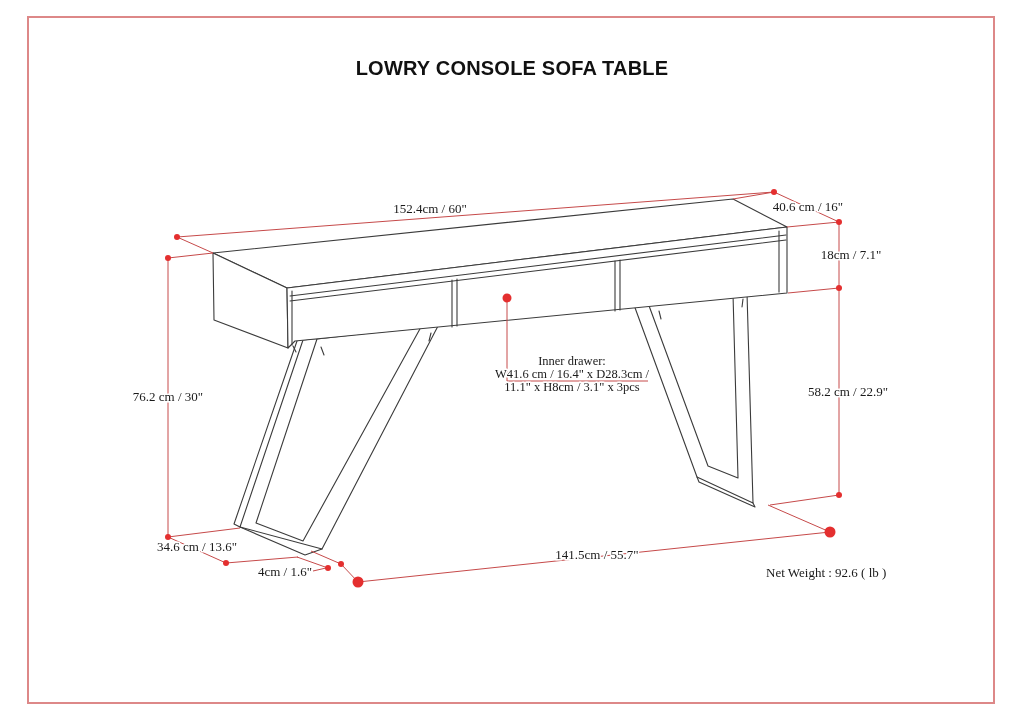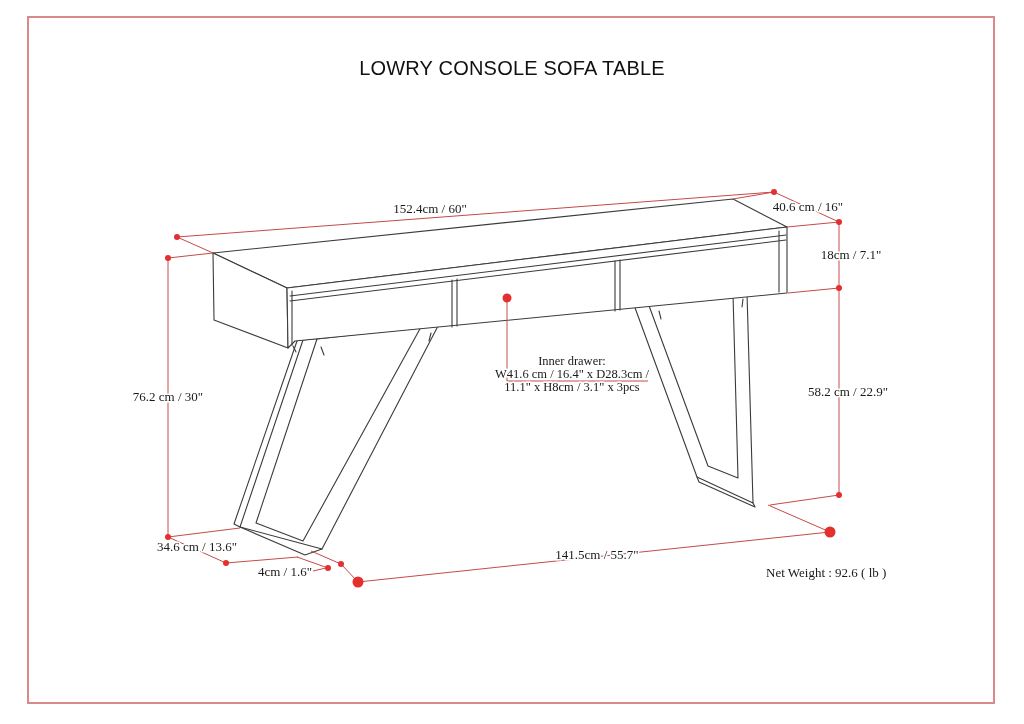--- a/index.html
+++ b/index.html
@@ -12,21 +12,21 @@
   .page{
     position:relative;width:1024px;height:724px;background:#ffffff;overflow:hidden;
     font-family:"Liberation Serif", serif;
   }
   .page-border{
     position:absolute;left:27px;top:16px;width:964px;height:684px;
     border:2px solid var(--border-salmon);
   }
   .title{
     position:absolute;top:57px;left:0;width:100%;text-align:center;
-    font-family:"Liberation Sans", sans-serif;font-weight:normal;font-size:20px;
+    font-family:"Liberation Sans", sans-serif;font-weight:bold;font-size:20px;
     color:#111;letter-spacing:0.2px;
   }
   svg.drawing{position:absolute;left:0;top:0;}
   .draw{stroke:var(--drawing-gray);stroke-width:1.1;fill:none;stroke-linejoin:round;stroke-linecap:round;}
   .face{fill:#ffffff;}
   .dim{stroke:var(--dimension-red);stroke-width:1;fill:none;}
   .dot{fill:var(--dot-red);stroke:none;}
   .dimtxt{
     font-family:"Liberation Serif", serif;font-size:13px;fill:#1a1a1a;
     paint-order:stroke;stroke:#ffffff;stroke-width:3px;stroke-linejoin:round;

